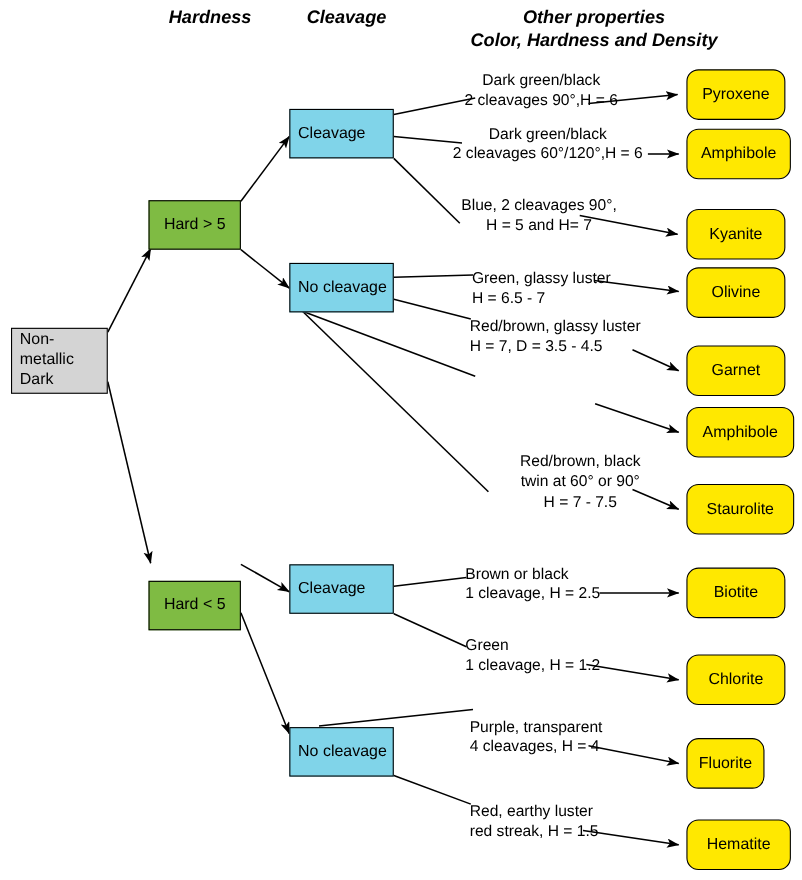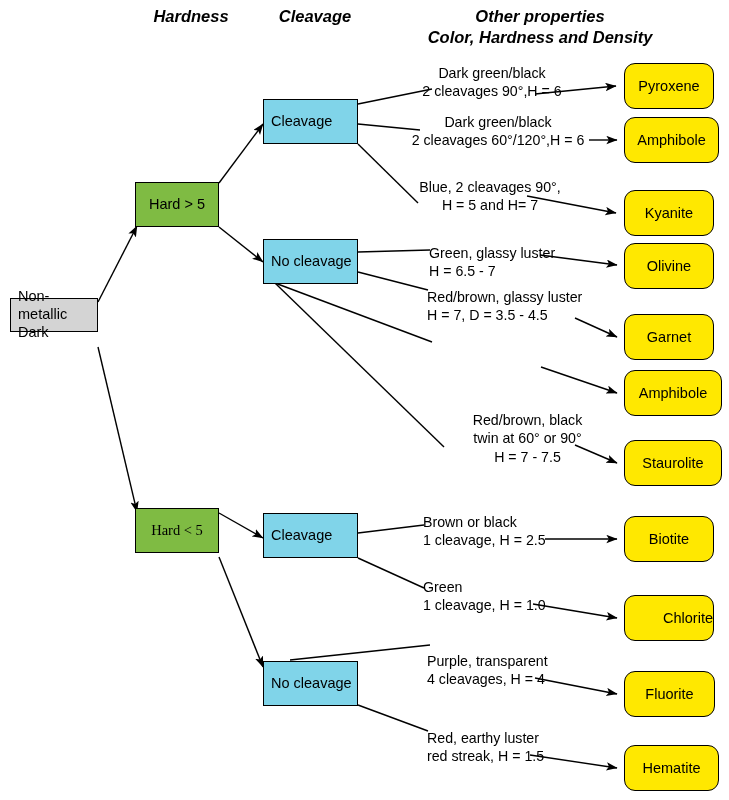--- a/index.html
+++ b/index.html
@@ -71,29 +71,29 @@
       <path d="M535,678 L617,694" marker-end="url(#ar)"></path>
       <path d="M530,755 L617,768" marker-end="url(#ar)"></path>
     </g>
   </svg>
 
   <div class="col-head" style="left:136px;top:6px;width:110px;">Hardness</div>
   <div class="col-head" style="left:255px;top:6px;width:120px;">Cleavage</div>
   <div class="col-head" style="left:405px;top:6px;width:270px;">Other properties
 Color, Hardness and Density</div>
 
-  <div class="node root" style="left:10px;top:298px;width:88px;height:34px;">
+  <div class="node root" style="left:10px;top:298px;width:88px;height:60px;">
     <span>Non-metallic
 Dark</span>
   </div>
 
   <div class="node hard" style="left:135px;top:182px;width:84px;height:45px;">
     <span>Hard &gt; 5</span>
   </div>
-  <div class="node hard" style="left:135px;top:508px;width:84px;height:45px;font-family:Liberation Serif, serif;">
+  <div class="node hard" style="left:135px;top:528px;width:84px;height:45px;">
     <span>Hard &lt; 5</span>
   </div>
 
   <div class="node clv" style="left:263px;top:99px;width:95px;height:45px;">
     <span>Cleavage</span>
   </div>
   <div class="node clv" style="left:263px;top:239px;width:95px;height:45px;">
     <span>No cleavage</span>
   </div>
   <div class="node clv" style="left:263px;top:513px;width:95px;height:45px;">
@@ -112,21 +112,21 @@
   <div class="desc" style="left:429px;top:244px;width:200px;">Green, glassy luster
 H = 6.5 - 7</div>
   <div class="desc" style="left:427px;top:288px;width:210px;">Red/brown, glassy luster
 H = 7, D = 3.5 - 4.5</div>
   <div class="desc c" style="left:440px;top:411px;width:175px;">Red/brown, black
 twin at 60° or 90°
 H = 7 - 7.5</div>
   <div class="desc" style="left:423px;top:513px;width:200px;">Brown or black
 1 cleavage, H = 2.5</div>
   <div class="desc" style="left:423px;top:578px;width:200px;">Green
-1 cleavage, H = 1.0</div>
+1 cleavage, H = 1.2</div>
   <div class="desc" style="left:427px;top:652px;width:200px;">Purple, transparent
 4 cleavages, H = 4</div>
   <div class="desc" style="left:427px;top:729px;width:200px;">Red, earthy luster
 red streak, H = 1.5</div>
 
   <div class="mineral" style="left:624px;top:63px;width:90px;height:46px;">
     <span>Pyroxene</span>
   </div>
   <div class="mineral" style="left:624px;top:117px;width:95px;height:46px;">
     <span>Amphibole</span>
@@ -142,23 +142,23 @@
   </div>
   <div class="mineral" style="left:624px;top:370px;width:98px;height:46px;">
     <span>Amphibole</span>
   </div>
   <div class="mineral" style="left:624px;top:440px;width:98px;height:46px;">
     <span>Staurolite</span>
   </div>
   <div class="mineral" style="left:624px;top:516px;width:90px;height:46px;">
     <span>Biotite</span>
   </div>
-  <div class="mineral" style="left:624px;top:595px;width:90px;height:46px;justify-content:flex-end;">
+  <div class="mineral" style="left:624px;top:595px;width:90px;height:46px;">
     <span>Chlorite</span>
   </div>
-  <div class="mineral" style="left:624px;top:671px;width:91px;height:46px;">
+  <div class="mineral" style="left:624px;top:671px;width:71px;height:46px;">
     <span>Fluorite</span>
   </div>
   <div class="mineral" style="left:624px;top:745px;width:95px;height:46px;">
     <span>Hematite</span>
   </div>
 
 </div>
 
 </body></html>

